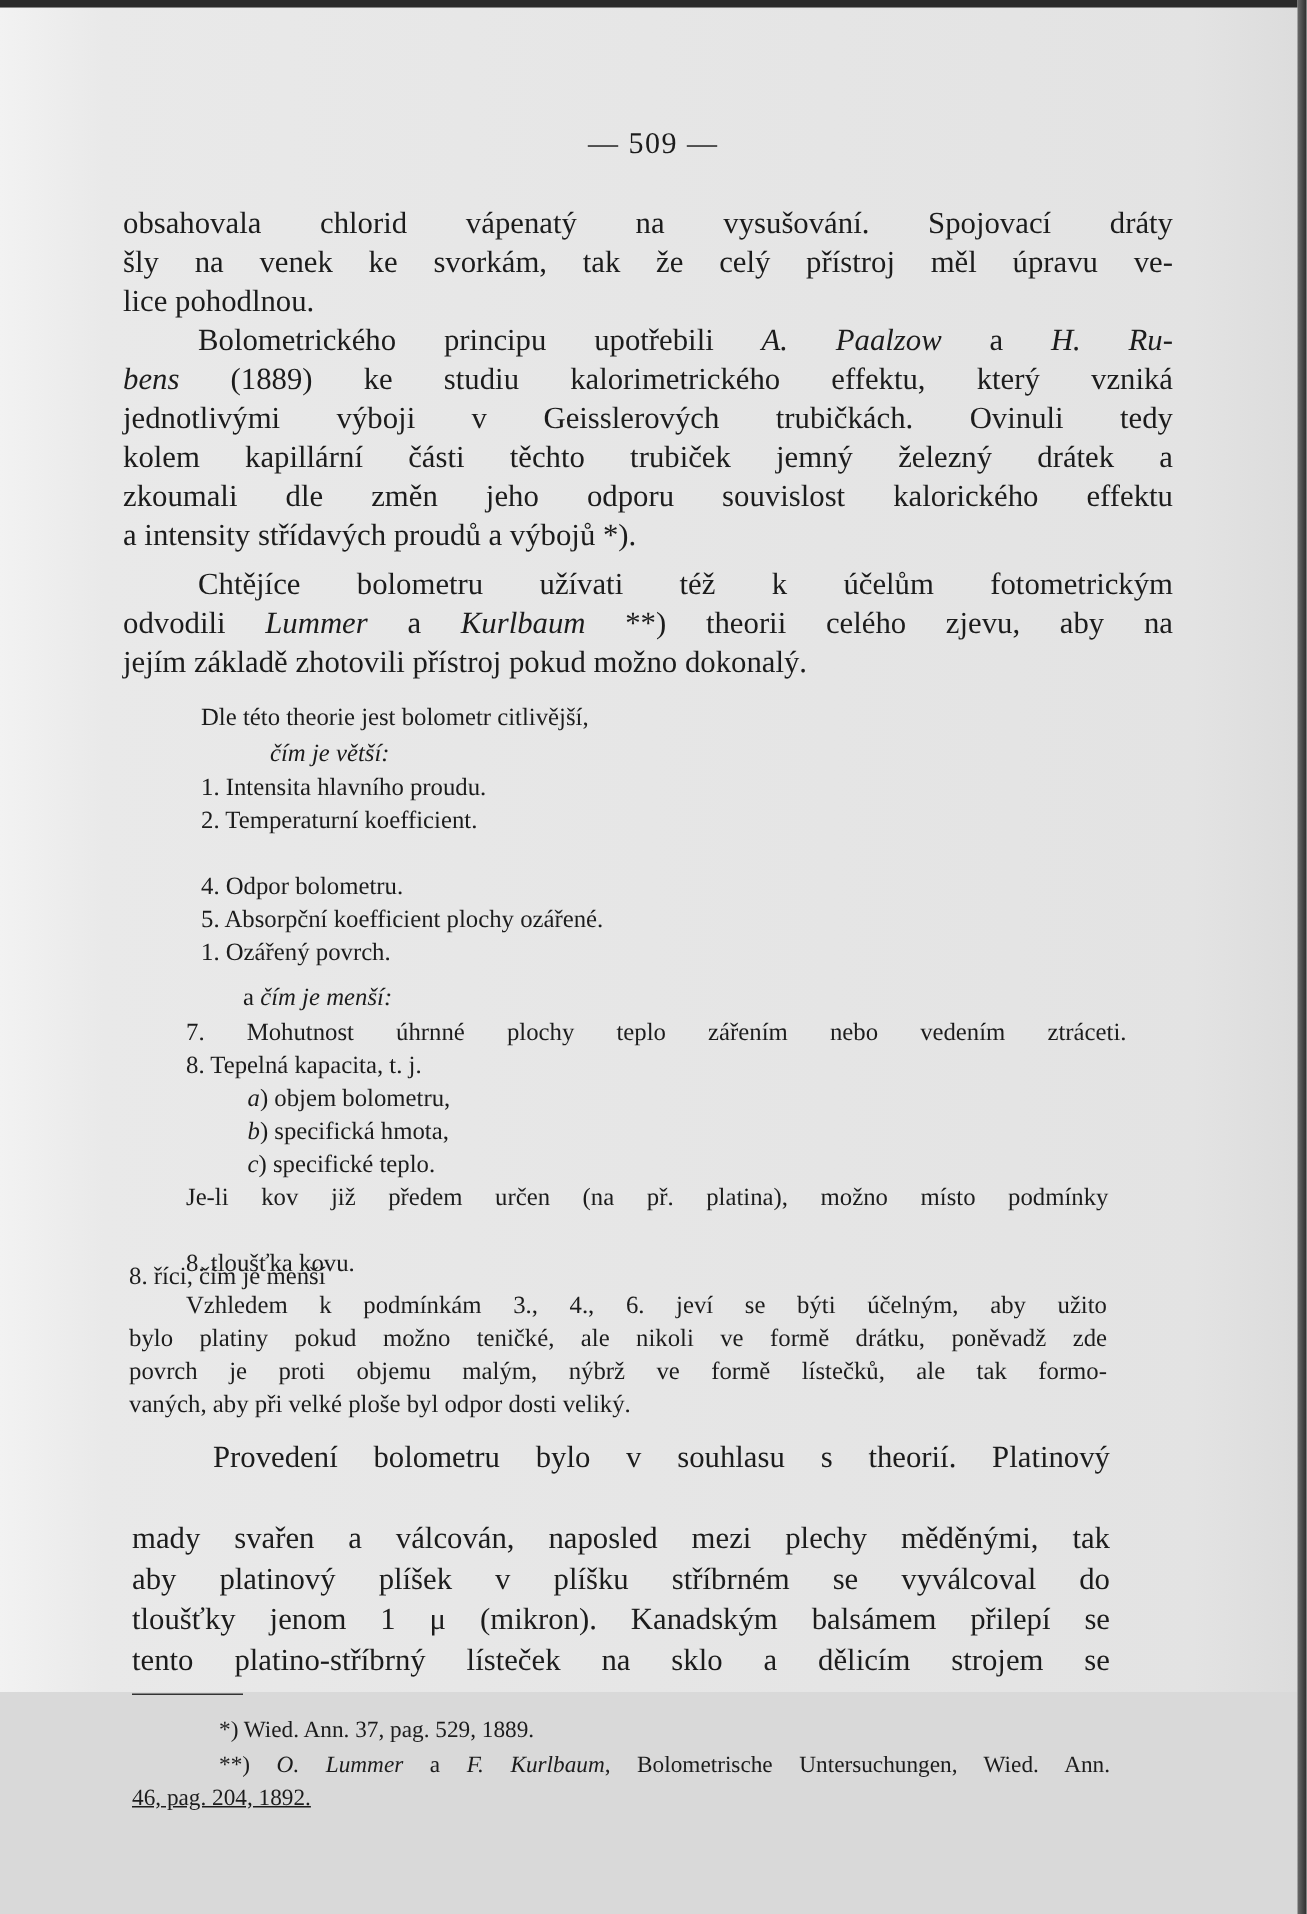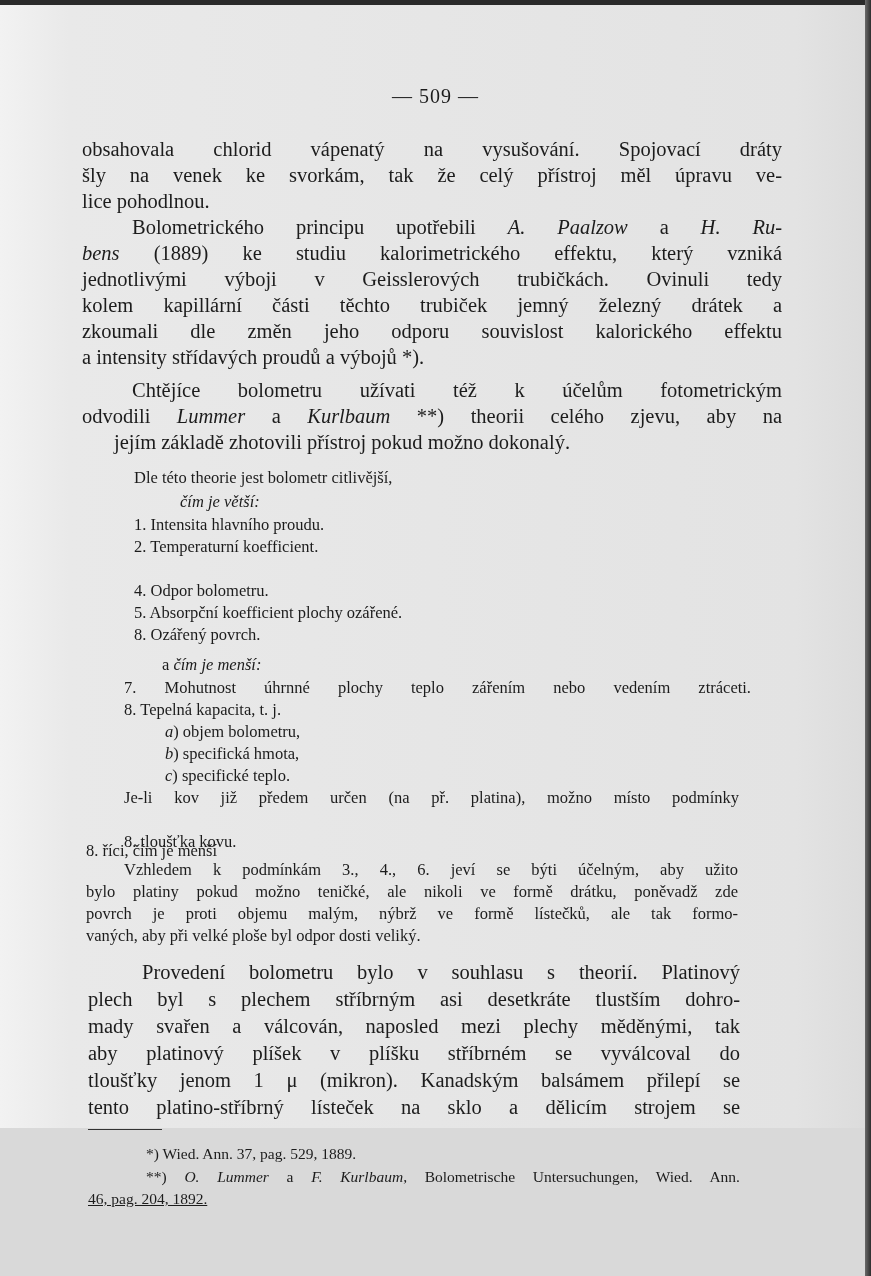--- a/index.html
+++ b/index.html
@@ -55,50 +55,49 @@
   </div>
   <div class="line big j" style="left:82px;top:263px;width:700px;">jednotlivými výboji v Geisslerových trubičkách. Ovinuli tedy</div>
   <div class="line big j" style="left:82px;top:289px;width:700px;">kolem kapillární části těchto trubiček jemný železný drátek a</div>
   <div class="line big j" style="left:82px;top:315px;width:700px;">zkoumali dle změn jeho odporu souvislost kalorického effektu</div>
   <div class="line big" style="left:82px;top:341px;">a intensity střídavých proudů a výbojů *).</div>
 
   <div class="line big j" style="left:132px;top:374px;width:650px;">Chtějíce bolometru užívati též k účelům fotometrickým</div>
   <div class="line big j" style="left:82px;top:400px;width:700px;">
     <span>odvodili </span><i>Lummer</i><span> a </span><i>Kurlbaum</i><span> **) theorii celého zjevu, aby na</span>
   </div>
-  <div class="line big" style="left:82px;top:426px;margin-left:32px;">jejím základě zhotovili přístroj pokud možno dokonalý.</div>
+  <div class="line big" style="left:82px;top:426px;">jejím základě zhotovili přístroj pokud možno dokonalý.</div>
 
   <div class="line small" style="left:134px;top:463px;">Dle této theorie jest bolometr citlivější,</div>
   <div class="line small" style="left:180px;top:487px;"><i>čím je větší:</i></div>
   <div class="line small" style="left:134px;top:510px;">1. Intensita hlavního proudu.</div>
   <div class="line small" style="left:134px;top:532px;">2. Temperaturní koefficient.</div>
   <div class="line small" style="left:134px;top:576px;">4. Odpor bolometru.</div>
   <div class="line small" style="left:134px;top:598px;">5. Absorpční koefficient plochy ozářené.</div>
-  <div class="line small" style="left:134px;top:620px;">8. Ozářený povrch.</div>
+  <div class="line small" style="left:134px;top:620px;">1. Ozářený povrch.</div>
 
   <div class="line small" style="left:162px;top:650px;">
     <span>a </span><i>čím je menší:</i>
   </div>
   <div class="line small j" style="left:124px;top:673px;width:627px;">7. Mohutnost úhrnné plochy teplo zářením nebo vedením ztráceti.</div>
   <div class="line small" style="left:124px;top:695px;">8. Tepelná kapacita, t. j.</div>
   <div class="line small" style="left:165px;top:717px;"><i>a</i><span>) objem bolometru,</span></div>
   <div class="line small" style="left:165px;top:739px;"><i>b</i><span>) specifická hmota,</span></div>
   <div class="line small" style="left:165px;top:761px;"><i>c</i><span>) specifické teplo.</span></div>
 
   <div class="line small j" style="left:124px;top:783px;width:615px;">Je-li kov již předem určen (na př. platina), možno místo podmínky</div>
   <div class="line small" style="left:86px;top:836px;">8. říci, čím je menší</div>
   <div class="line small" style="left:124px;top:827px;">8. tloušťka kovu.</div>
 
   <div class="line small j" style="left:124px;top:855px;width:614px;">Vzhledem k podmínkám 3., 4., 6. jeví se býti účelným, aby užito</div>
   <div class="line small j" style="left:86px;top:877px;width:652px;">bylo platiny pokud možno teničké, ale nikoli ve formě drátku, poněvadž zde</div>
   <div class="line small j" style="left:86px;top:899px;width:652px;">povrch je proti objemu malým, nýbrž ve formě lístečků, ale tak formo-</div>
   <div class="line small" style="left:86px;top:921px;">vaných, aby při velké ploše byl odpor dosti veliký.</div>
 
   <div class="line big j" style="left:142px;top:956px;width:598px;">Provedení bolometru bylo v souhlasu s theorií. Platinový</div>
-  <div class="line big j" style="left:88px;top:983px;width:652px;">plech byl s plechem stříbrným asi desetkráte tlustším dohro-</div>
   <div class="line big j" style="left:88px;top:1010px;width:652px;">mady svařen a válcován, naposled mezi plechy měděnými, tak</div>
   <div class="line big j" style="left:88px;top:1037px;width:652px;">aby platinový plíšek v plíšku stříbrném se vyválcoval do</div>
   <div class="line big j" style="left:88px;top:1064px;width:652px;">tloušťky jenom 1 μ (mikron). Kanadským balsámem přilepí se</div>
   <div class="line big j" style="left:88px;top:1091px;width:652px;">tento platino-stříbrný lísteček na sklo a dělicím strojem se</div>
 
   <div class="rule"></div>
 
   <div class="line foot" style="left:146px;top:1140px;">*) Wied. Ann. 37, pag. 529, 1889.</div>
   <div class="line foot j" style="left:146px;top:1163px;width:594px;">
     <span>**) </span><i>O. Lummer</i><span> a </span><i>F. Kurlbaum</i><span>, Bolometrische Untersuchungen, Wied. Ann.</span>

